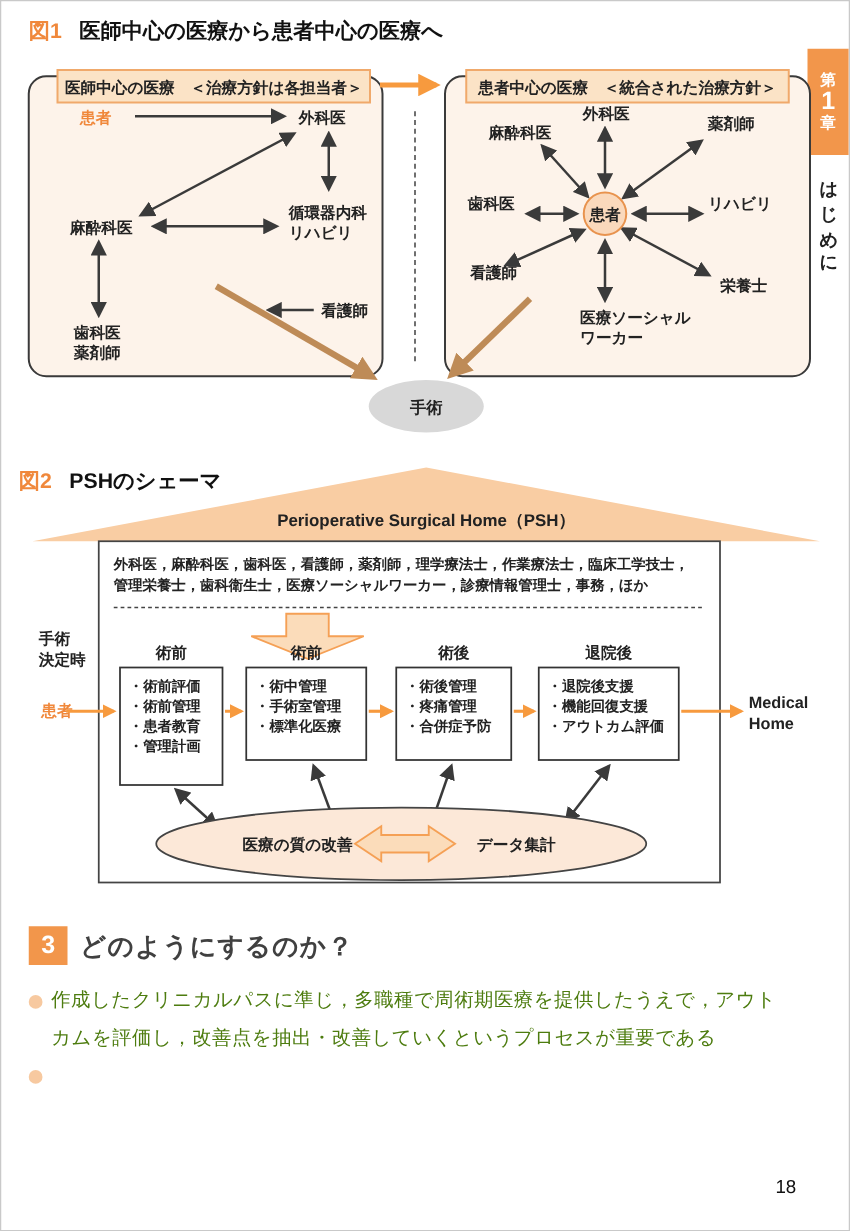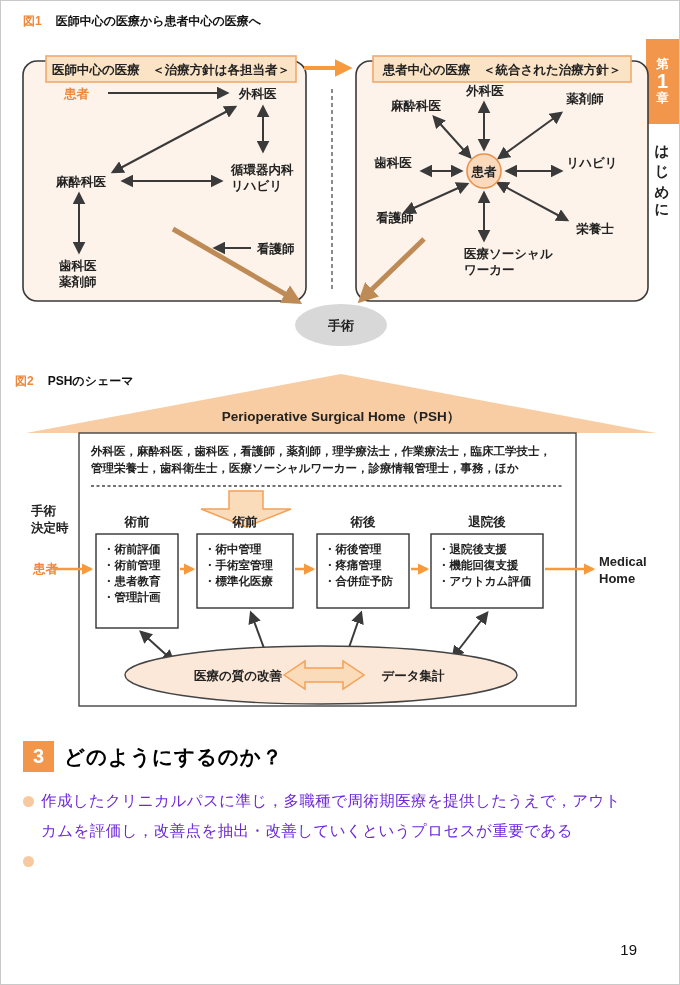--- a/index.html
+++ b/index.html
@@ -1,38 +1,38 @@
 <!DOCTYPE html>
 <html><head>
 <meta charset="utf-8">
 <style>
   html,body{margin:0;padding:0;background:#fff;}
   .page{position:relative;width:680px;height:985px;background:#fff;border:1px solid #c9c9c9;
         box-sizing:border-box;overflow:hidden;font-family:"Liberation Sans",sans-serif;}
-  .figlabel{position:absolute;font-size:12px;font-weight:bold;color:#111;white-space:nowrap;}
+  .figlabel{position:absolute;font-size:17px;font-weight:bold;color:#111;white-space:nowrap;}
   .figlabel .tag{color:#f0883b;margin-right:14px;}
   svg{position:absolute;left:0;}
   .svgtxt{font-family:"Liberation Sans",sans-serif;font-size:12.5px;fill:#222;font-weight:600;}
   .svgtxt.small{font-size:11.5px;font-weight:600;}
   .svgtxt.c{text-anchor:middle;}
   .svgtxt.orange{fill:#f0883b;}
   .svgtxt.en{font-weight:600;font-size:13px;}
   .rooftxt{font-family:"Liberation Sans",sans-serif;font-size:13.5px;font-weight:600;fill:#222;text-anchor:middle;}
   .chapter-tab{position:absolute;right:0;top:38px;width:33px;height:85px;background:#f2964b;color:#fff;
         display:flex;flex-direction:column;align-items:center;justify-content:center;line-height:1.05;}
   .chapter-tab .sm{font-size:12.5px;font-weight:bold;}
   .chapter-tab .lg{font-size:20px;font-weight:bold;}
   .chapter-title{position:absolute;right:8px;top:134px;writing-mode:vertical-rl;font-size:14.5px;
         font-weight:bold;letter-spacing:3px;color:#222;}
   .sec3{position:absolute;left:22px;top:740px;right:30px;}
   .sec3-head{display:flex;align-items:center;}
   .sec3-num{width:31px;height:31px;background:#f2964b;color:#fff;font-size:20px;font-weight:bold;
         display:flex;align-items:center;justify-content:center;}
-  .sec3-title{margin-left:10px;font-size:20.5px;font-weight:bold;color:#000000;letter-spacing:1px;}
-  .bullets{margin-top:14px;font-family:"Liberation Serif",serif;font-size:15.5px;color:#6d28d9;}
+  .sec3-title{margin-left:10px;font-size:20.5px;font-weight:bold;color:#404040;letter-spacing:1px;}
+  .bullets{margin-top:14px;font-family:"Liberation Serif",serif;font-size:15.5px;color:#4d7c0f;}
   .bullet{display:flex;margin-bottom:1px;}
   .dot{width:11px;height:11px;border-radius:50%;background:#f7c9a0;margin:10px 7px 0 0;flex-shrink:0;}
   .blines{line-height:29.5px;letter-spacing:0.4px;}
   .pagenum{position:absolute;right:42px;bottom:26px;font-size:15px;color:#111;
         font-family:"Liberation Sans",sans-serif;}
 </style>
 </head>
 <body>
 
 <div class="page">
@@ -195,14 +195,14 @@
         </div>
       </div>
       <div class="bullet">
         <span class="dot"></span>
         <div class="blines">
         </div>
       </div>
     </div>
   </div>
 
-  <div class="pagenum">19</div>
+  <div class="pagenum">18</div>
 </div>
 
 </body></html>

